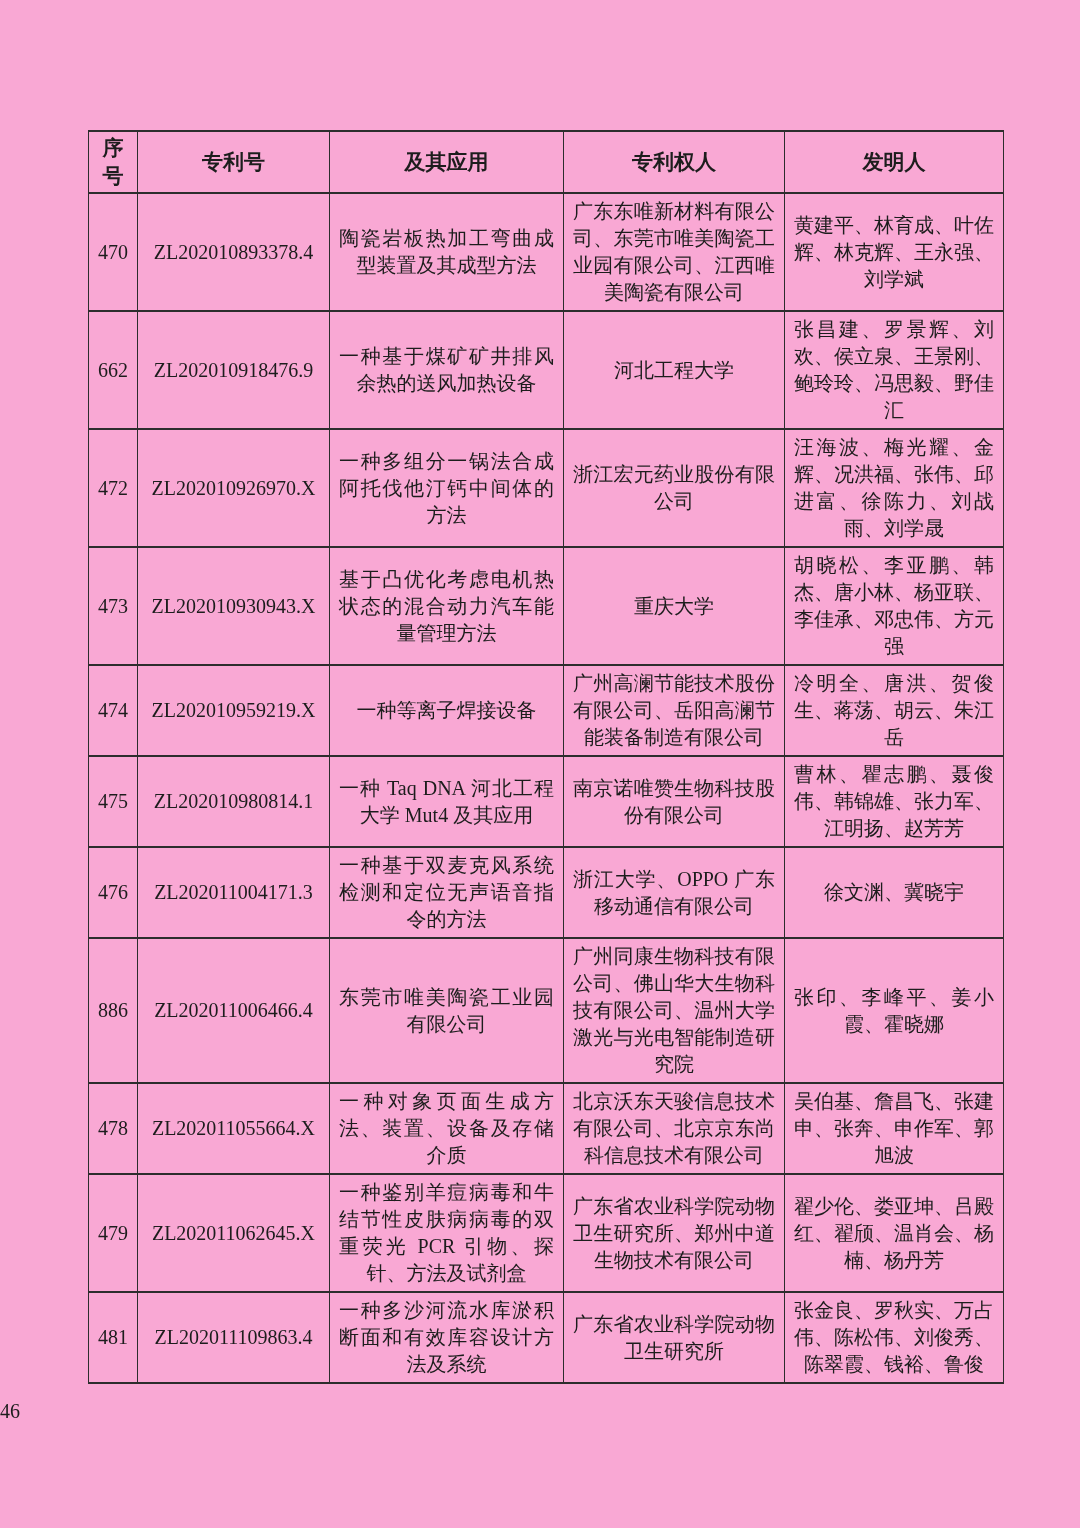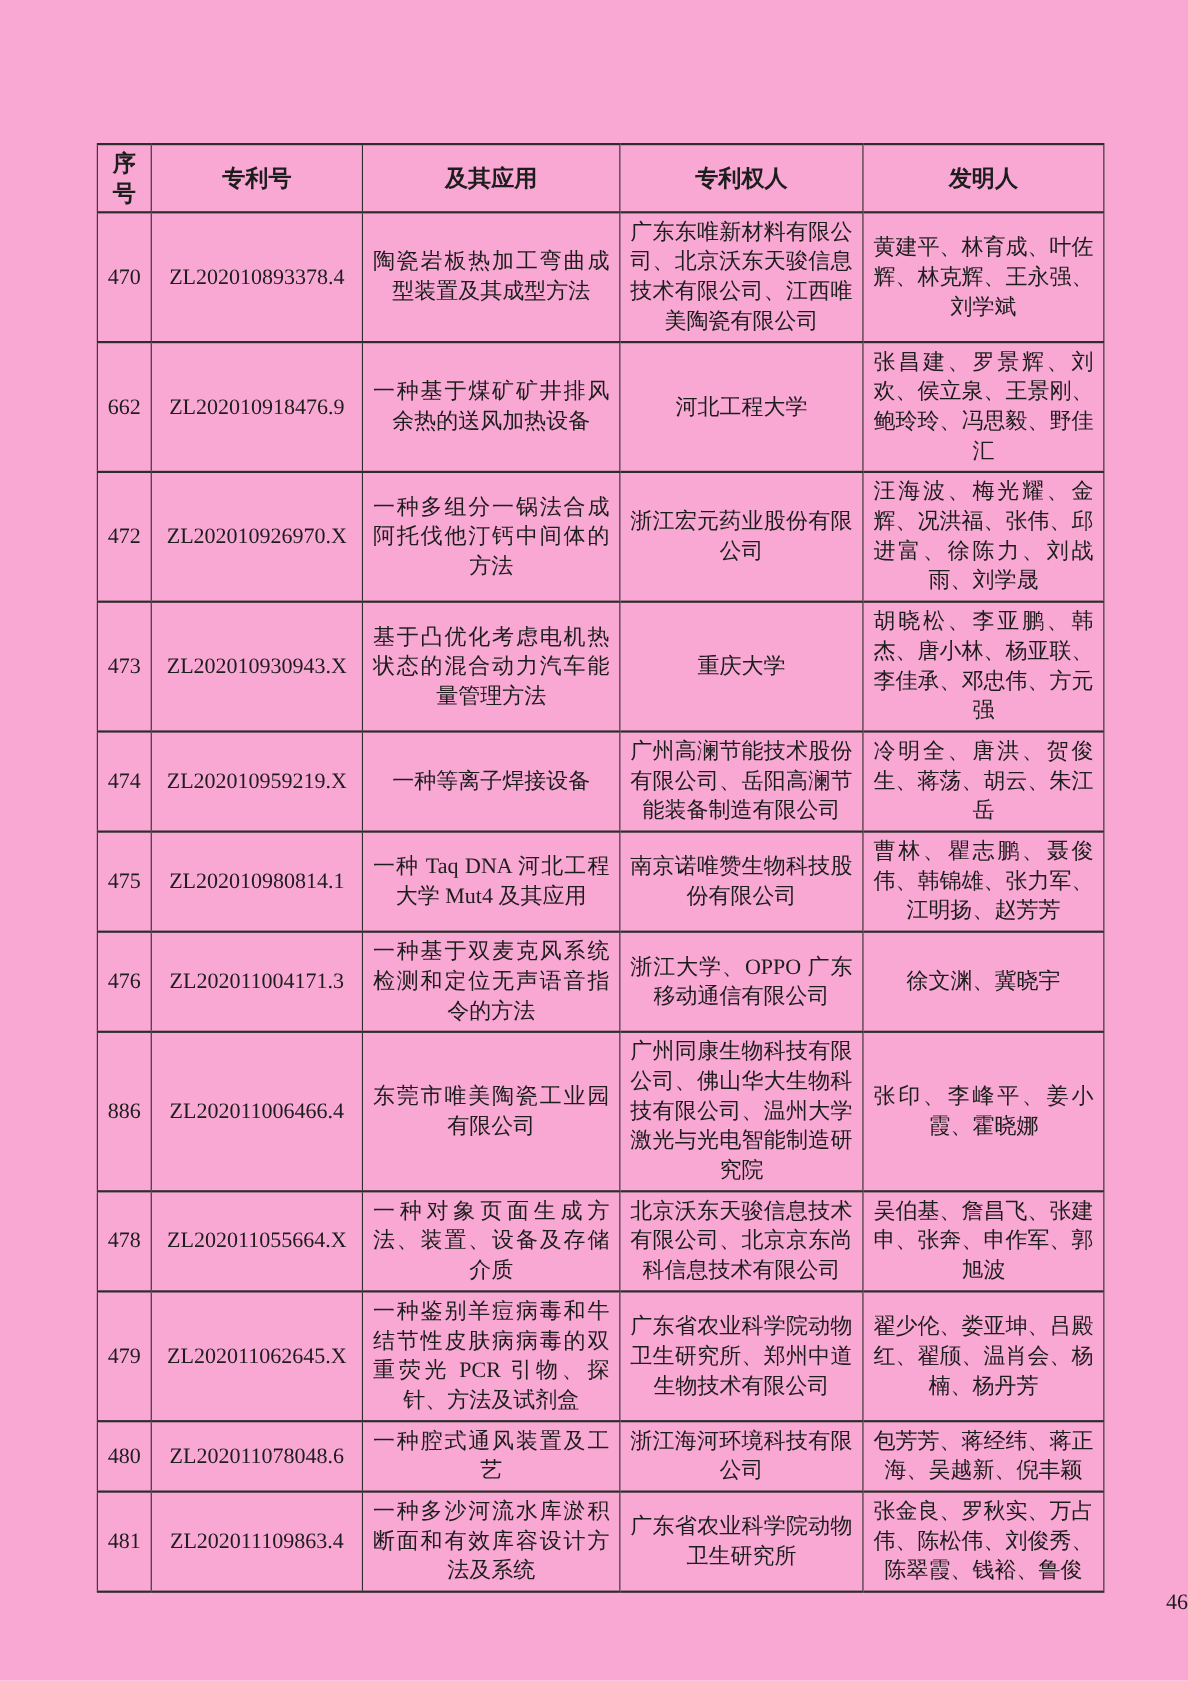--- a/index.html
+++ b/index.html
@@ -55,24 +55,23 @@
   .patent-table td.cell-patent-number {
     white-space: nowrap;
     text-align: center;
     padding: 4px 2px;
   }
   .page-number {
     position: absolute;
     top: 1398px;
     left: 0;
     width: 100%;
-    text-align: right;
+    text-align: left;
     font-size: 20px;
     line-height: 26px;
-    margin-top: 46px;
   }
 </style>
 </head>
 <body>
 
 <div class="page">
   <table class="patent-table">
     <colgroup>
       <col style="width:49px">
       <col style="width:192px">
@@ -87,21 +86,21 @@
           <th class="col2">及其应用</th>
           <th class="col3">专利权人</th>
           <th class="col4">发明人</th>
         </tr>
     </thead>
     <tbody>
         <tr>
           <td class="cell-serial">470</td>
           <td class="cell-patent-number">ZL202010893378.4</td>
           <td class="cell-patent-title">陶瓷岩板热加工弯曲成型装置及其成型方法</td>
-          <td class="cell-patent-owner">广东东唯新材料有限公司、北京沃东天骏信息技术有限公司、江西唯美陶瓷有限公司</td>
+          <td class="cell-patent-owner">广东东唯新材料有限公司、东莞市唯美陶瓷工业园有限公司、江西唯美陶瓷有限公司</td>
           <td class="cell-inventors">黄建平、林育成、叶佐辉、林克辉、王永强、刘学斌</td>
         </tr>
         <tr>
           <td class="cell-serial">662</td>
           <td class="cell-patent-number">ZL202010918476.9</td>
           <td class="cell-patent-title">一种基于煤矿矿井排风余热的送风加热设备</td>
           <td class="cell-patent-owner">河北工程大学</td>
           <td class="cell-inventors">张昌建、罗景辉、刘欢、侯立泉、王景刚、鲍玲玲、冯思毅、野佳汇</td>
         </tr>
         <tr>
@@ -154,27 +153,20 @@
           <td class="cell-inventors">吴伯基、詹昌飞、张建申、张奔、申作军、郭旭波</td>
         </tr>
         <tr>
           <td class="cell-serial">479</td>
           <td class="cell-patent-number">ZL202011062645.X</td>
           <td class="cell-patent-title">一种鉴别羊痘病毒和牛结节性皮肤病病毒的双重荧光 PCR 引物、探针、方法及试剂盒</td>
           <td class="cell-patent-owner">广东省农业科学院动物卫生研究所、郑州中道生物技术有限公司</td>
           <td class="cell-inventors">翟少伦、娄亚坤、吕殿红、翟颀、温肖会、杨楠、杨丹芳</td>
         </tr>
         <tr>
-          <td class="cell-serial">480</td>
-          <td class="cell-patent-number">ZL202011078048.6</td>
-          <td class="cell-patent-title">一种腔式通风装置及工艺</td>
-          <td class="cell-patent-owner">浙江海河环境科技有限公司</td>
-          <td class="cell-inventors">包芳芳、蒋经纬、蒋正海、吴越新、倪丰颖</td>
-        </tr>
-        <tr>
           <td class="cell-serial">481</td>
           <td class="cell-patent-number">ZL202011109863.4</td>
           <td class="cell-patent-title">一种多沙河流水库淤积断面和有效库容设计方法及系统</td>
           <td class="cell-patent-owner">广东省农业科学院动物卫生研究所</td>
           <td class="cell-inventors">张金良、罗秋实、万占伟、陈松伟、刘俊秀、陈翠霞、钱裕、鲁俊</td>
         </tr>
       </tbody>
   </table>
 
   <div class="page-number">46</div>

